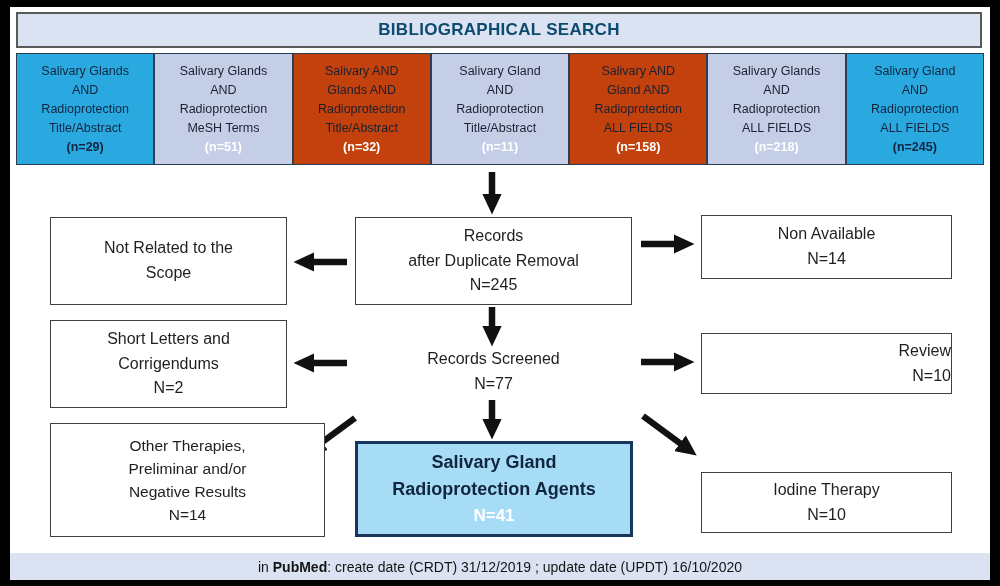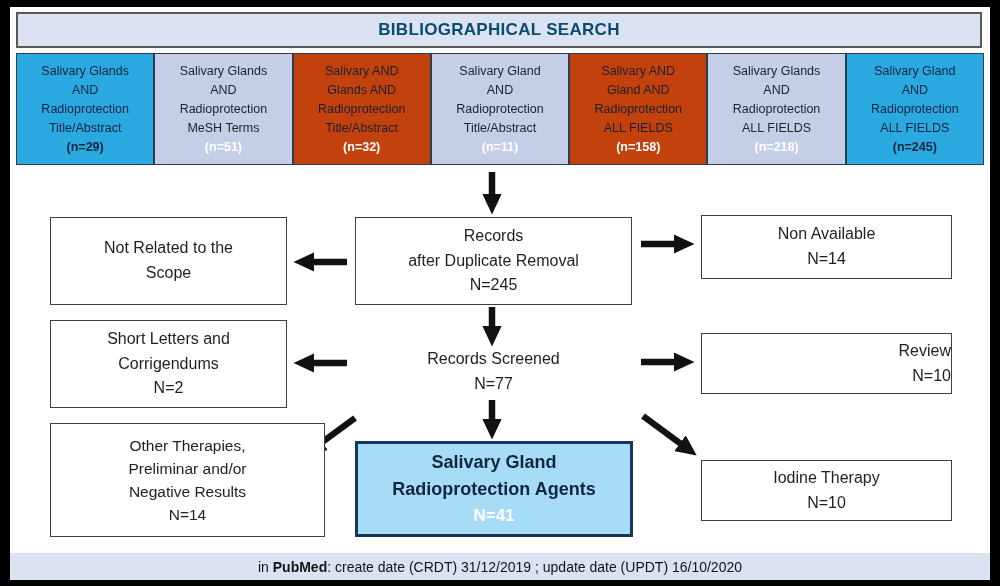--- a/index.html
+++ b/index.html
@@ -41,21 +41,21 @@
     display:flex;flex-direction:column;justify-content:center;
     text-align:center;color:#1f1f1f;font-size:16px;line-height:1.55;
   }
 
   .records-box{left:355px;top:217px;width:277px;height:88px;}
   .not-related-box{left:50px;top:217px;width:237px;height:88px;}
   .non-available-box{left:701px;top:215px;width:251px;height:64px;}
   .short-letters-box{left:50px;top:320px;width:237px;height:88px;}
   .review-box{left:701px;top:333px;width:251px;height:61px;text-align:right;}
   .other-therapies-box{left:50px;top:423px;width:275px;height:114px;font-size:15.5px;line-height:1.5;}
-  .iodine-box{left:701px;top:460px;width:251px;height:61px;}
+  .iodine-box{left:701px;top:472px;width:251px;height:61px;}
 
   .screened-label{
     position:absolute;left:355px;top:345px;width:277px;height:52px;
     display:flex;flex-direction:column;justify-content:flex-end;text-align:center;
     color:#1f1f1f;font-size:16px;line-height:1.55;
   }
 
   .result-box{
     position:absolute;left:355px;top:441px;width:278px;height:96px;
     background:#a6dcf5;border:3px solid #17365d;box-sizing:border-box;

